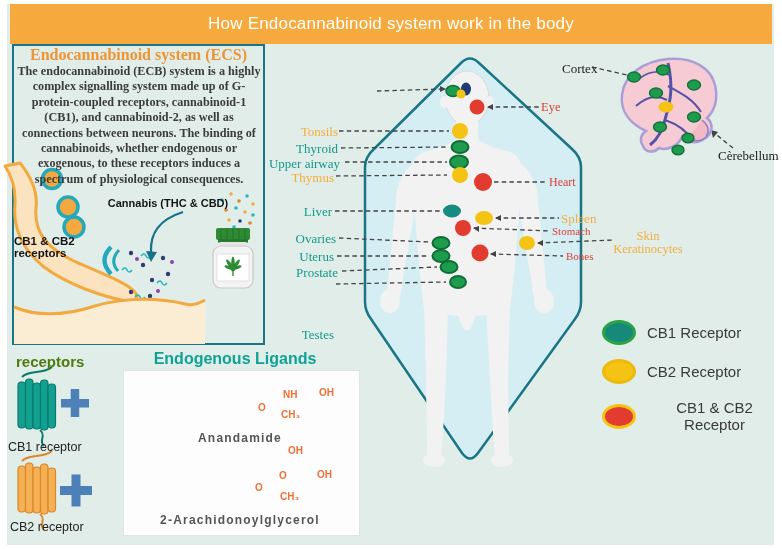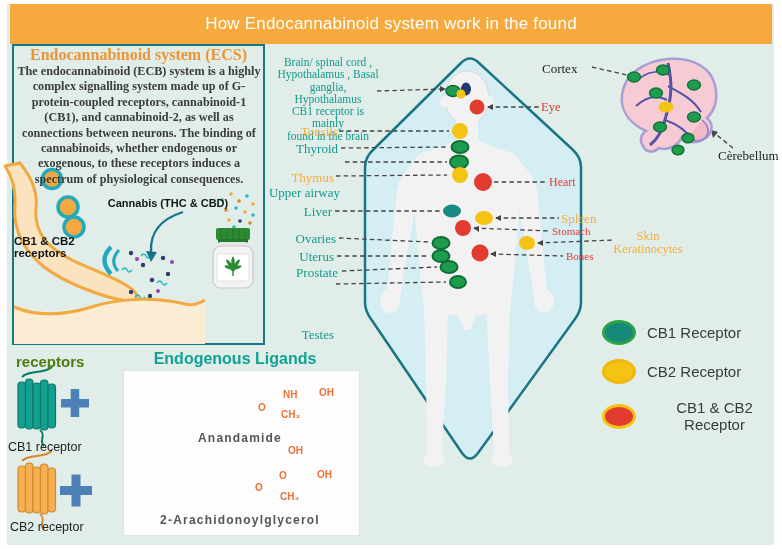--- a/index.html
+++ b/index.html
@@ -45,21 +45,21 @@
             font-size:12px;letter-spacing:1.2px;}
   .atom{position:absolute;color:#EE7039;font-weight:bold;font-size:10px;white-space:nowrap;}
 </style>
 </head>
 <body>
 
 <div class="stage">
   <div class="mint"></div>
 
   <div class="banner">
-    <span>How Endocannabinoid system work in the found</span>
+    <span>How Endocannabinoid system work in the body</span>
   </div>
 
   <div class="ecs-panel"></div>
 
   <svg class="overlay" width="782" height="549" viewBox="0 0 782 549">
 
     <path d="M 461,63 Q 470,54 479,63 L 572,149 Q 581,157 581,167 L 581,302 Q 581,311 575,319 L 478,453 Q 470,464 462,453 L 371,319 Q 365,311 365,302 L 365,167 Q 365,157 374,149 Z" fill="#D5EEF4" stroke="#1A7586" stroke-width="2.5" stroke-linejoin="round"></path>
 
     <g fill="#F2F2F2" stroke="none">
       <path d="M 418,160 Q 402,170 397,190 L 388,282 Q 386,296 390,300 L 398,300 Q 402,294 402,284 L 414,215 Z"></path>
@@ -290,48 +290,41 @@
       <line x1="196" y1="471" x2="204" y2="477"></line>
       <line x1="160" y1="500" x2="168" y2="493"></line>
     </g>
   </svg>
 
   <div class="ecs-head">Endocannabinoid system (ECS)</div>
   <div class="ecs-para">The endocannabinoid (ECB) system is a highly complex signalling system made up of G-protein-coupled receptors, cannabinoid-1 (CB1), and cannabinoid-2, as well as connections between neurons. The binding of cannabinoids, whether endogenous or exogenous, to these receptors induces a spectrum of physiological consequences.</div>
   <div class="cannabis sans">Cannabis (THC &amp; CBD)</div>
   <div class="cb12 sans">CB1 &amp; CB2 receptors</div>
 
-  <div class="brain-note">
-    <div>Brain/ spinal cord ,</div>
-    <div>Hypothalamus , Basal</div>
-    <div>ganglia, Hypothalamus</div>
-    <div>CB1 receptor is mainly</div>
-    <div>found in the brain</div>
-  </div>
 
   <div class="lbl orange ra" style="left:270px;top:124px;width:68px;">Tonsils</div>
   <div class="lbl teal ra" style="left:270px;top:141px;width:68px;">Thyroid</div>
-  <div class="lbl teal ra" style="left:248px;top:156px;width:92px;margin-top:29px;">Upper airway</div>
+  <div class="lbl teal ra" style="left:248px;top:156px;width:92px;">Upper airway</div>
   <div class="lbl orange ra" style="left:270px;top:170px;width:64px;">Thymus</div>
   <div class="lbl teal ra" style="left:270px;top:204px;width:62px;">Liver</div>
   <div class="lbl teal ra" style="left:270px;top:231px;width:66px;">Ovaries</div>
   <div class="lbl teal ra" style="left:270px;top:249px;width:64px;">Uterus</div>
   <div class="lbl teal ra" style="left:270px;top:265px;width:68px;">Prostate</div>
   <div class="lbl teal ra" style="left:270px;top:279px;width:64px;margin-top:48px;">Testes</div>
 
   <div class="lbl red" style="left:541px;top:100px;font-size:12.5px;">Eye</div>
   <div class="lbl red" style="left:549px;top:175px;font-size:12px;">Heart</div>
   <div class="lbl orange" style="left:561px;top:211px;">Spleen</div>
   <div class="lbl red" style="left:552px;top:225px;font-size:11px;">Stomach</div>
   <div class="lbl orange ctr" style="left:598px;top:230px;width:100px;font-size:12.5px;line-height:12.5px;">
     <div>Skin</div>
     <div>Keratinocytes</div>
   </div>
   <div class="lbl red" style="left:566px;top:250px;font-size:11px;">Bones</div>
-  <div class="lbl dark" style="left:542px;top:61px;">Cortex</div>
+  <div class="lbl dark" style="left:562px;top:61px;">Cortex</div>
   <div class="lbl dark" style="left:718px;top:148px;">Cèrebellum</div>
 
   <div class="legend-row" style="top:320px;">
     <span class="pill cb1"></span>
     <span class="legend-txt">CB1 Receptor</span>
   </div>
   <div class="legend-row" style="top:359px;">
     <span class="pill cb2"></span>
     <span class="legend-txt">CB2 Receptor</span>
   </div>

